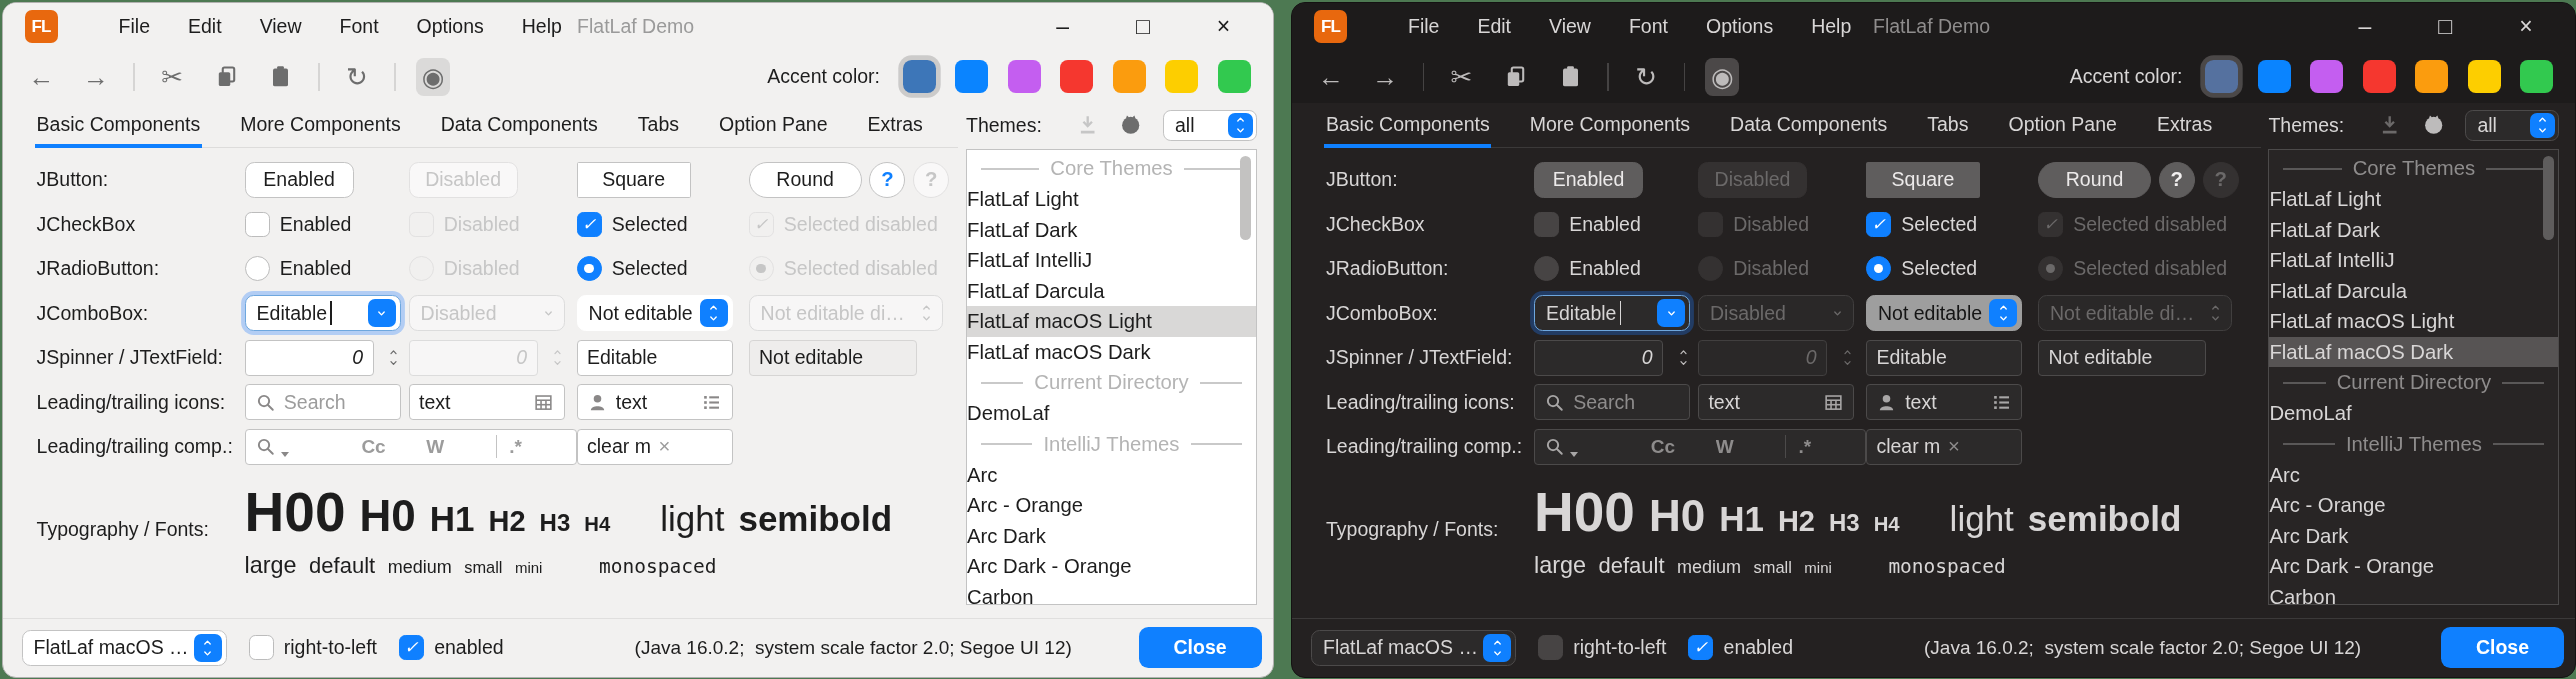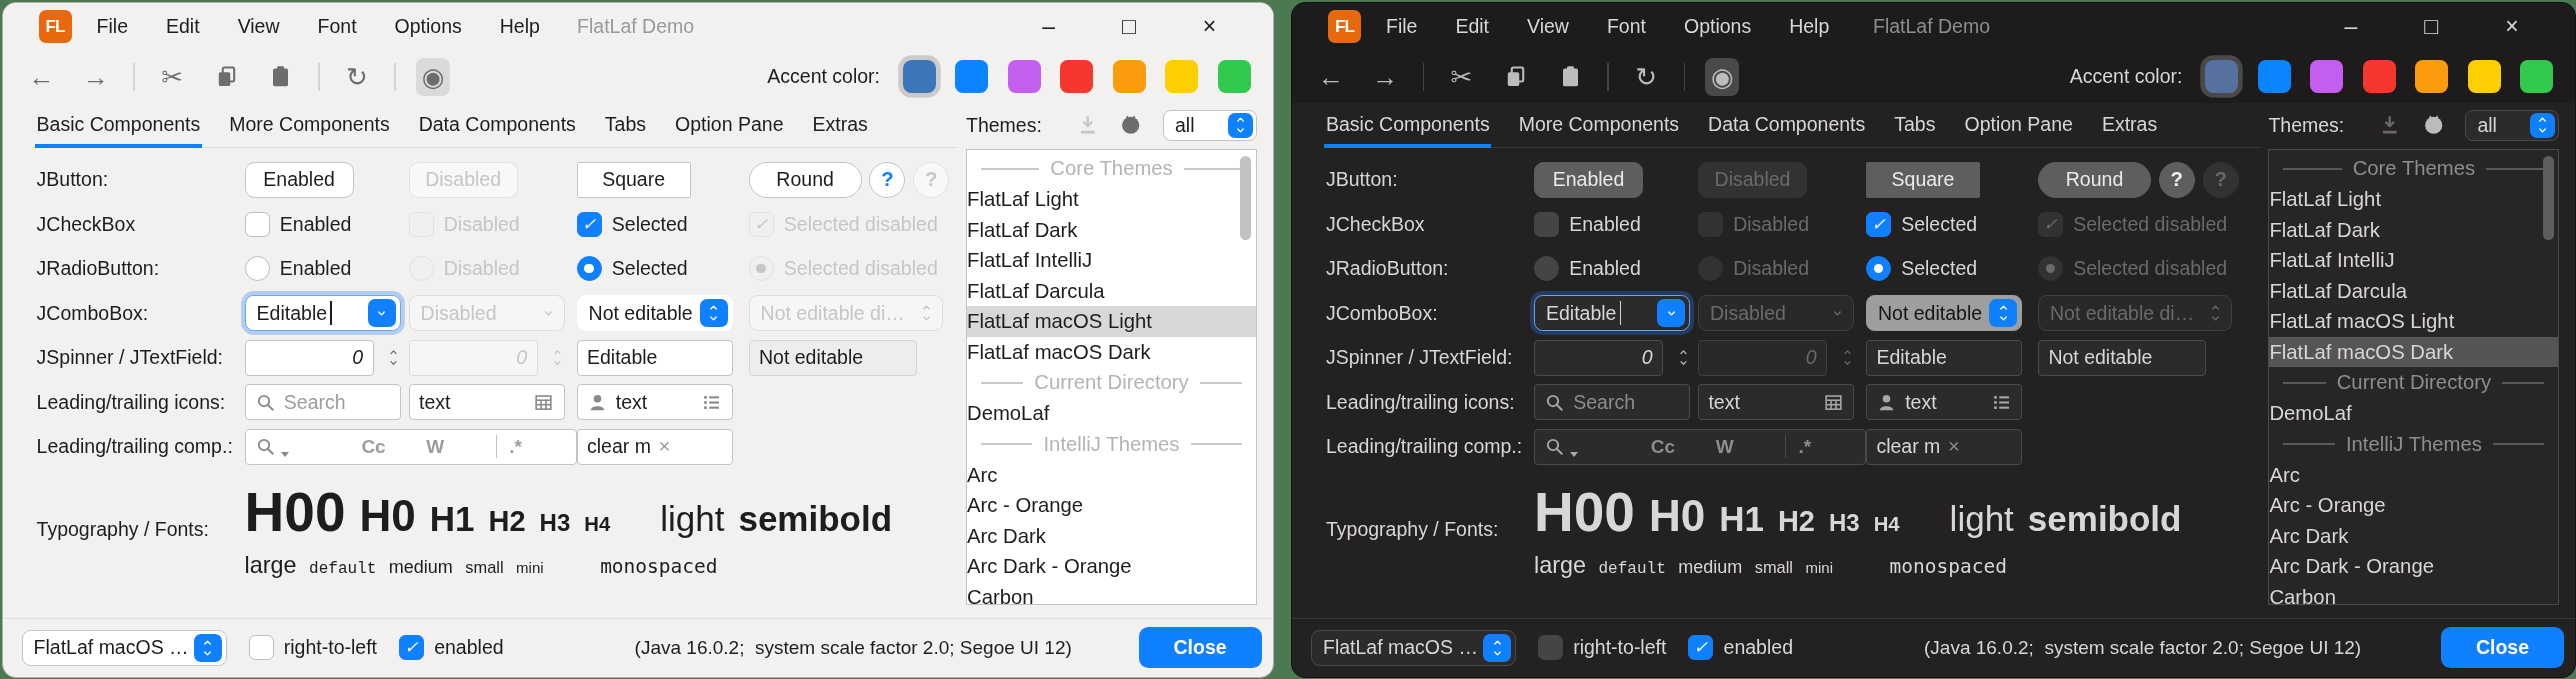--- a/index.html
+++ b/index.html
@@ -22,21 +22,21 @@
   .dark { --tb:#1d1b1b; --bg:#242121; --text:#d8d6d6; --title:#8f8d8d; --icon:#bdbbbb;
     --muted:#8e8c8c; --dis:#6b6969; --fbg:#2c2a2a; --fbd:#4c4a4a; --dfbg:#2a2828; --dfbd:#413f3f;
     --robg:#2c2a2a; --robd:#4c4a4a; --bbg:#5f5d5d; --bbd:#5f5d5d; --btext:#eceaea;
     --dbbg:#343131; --dbbd:#343131; --listbg:#282525; --selbg:#575454; --sepc:#8e8c8c; --sepl:#5a5858;
     --ring:#4b4848; --togglebg:#4b4848; --vline:#454343; --tabline:#3b3939; --statline:#3b3939;
     --scroll:#5f5d5d; --accent:#0f80ff; --boxbg:#474444; --boxbd:#474444; --disbox:#343131;
     --spintxt:#d8d6d6; --fico:#a8a6a6; --graycombo-bg:#9e9e9e; --graycombo-tx:#151515; }
 
   
   .titlebar { height:48px; background:var(--tb); display:flex; align-items:center;
-              padding:0 36px; position:relative; flex:none; }
+              padding:0 22px; position:relative; flex:none;gap:36px; }
   .logo { width:33px; height:33px; border-radius:7px; background:#e8680e; color:#fff;
           font-weight:bold; font-size:17px; display:flex; align-items:center; justify-content:center;
           margin-right:25px; letter-spacing:-0.8px; }
   .menubar { display:flex; gap:38px; z-index:2; }
   .menu { cursor:default; }
   .wtitle { position:absolute; left:0; right:4px; text-align:center; color:var(--title); }
   .wincontrols { margin-left:auto; display:flex; gap:67px; z-index:2; padding-right:20.3px;
                  font-size:23px; color:var(--text); }
 
   
@@ -52,21 +52,21 @@
   .sw { width:33px; height:33px; border-radius:7.8px; display:inline-block; }
   .sw.sel { box-shadow:0 0 0 4.7px var(--ring); border-radius:8.6px; }
   .light .sw0 { background:#3d76b8; } .dark .sw0 { background:#55719f; }
   .sw1 { background:#0a84ff; } .sw2 { background:#c45ef0; } .sw3 { background:#f5372f; }
   .sw4 { background:#fb9c0e; } .sw5 { background:#fdce00; } .sw6 { background:#32c94f; }
 
   
   .body-cols { flex:1; display:flex; padding:0 15.6px 0 34px; gap:7.8px; min-height:0; }
   .main { flex:1; min-width:0; }
 
-  .tabs { height:45px; display:flex; gap:29px; align-items:center; border-bottom:1.6px solid var(--tabline); }
+  .tabs { height:45px; display:flex; gap:40px; align-items:center; border-bottom:1.6px solid var(--tabline); }
   .tab { position:relative; height:100%; display:flex; align-items:center; cursor:default; }
   .tab.active::after { content:""; position:absolute; left:-1.6px; right:-1.6px; bottom:-1.6px;
                        height:3.9px; background:var(--accent); }
 
   .row { display:grid; grid-template-columns:208px 164px 168px 172px 1fr;
          align-items:center; height:39px; margin-top:5.5px; }
   .row.first { margin-top:12.5px; }
   .cell { display:flex; align-items:center; gap:7.8px; }
 
   .btn { height:36px; min-width:109px; padding:0 14px; border-radius:9.4px;
@@ -131,21 +131,21 @@
             border-top:5.5px solid var(--fico); margin-left:-3.1px; align-self:flex-end; margin-bottom:7px; }
 
   .typorow { display:grid; grid-template-columns:208px 1fr; align-items:center; margin-top:14px; }
   .l1 { display:flex; align-items:baseline; gap:14px; }
   .h00{font-size:55px;font-weight:600;} .h0{font-size:44px;font-weight:600;}
   .h1{font-size:35px;font-weight:600;} .h2{font-size:29px;font-weight:600;text-align:right;}
   .h3{font-size:24px;font-weight:600;} .h4{font-size:20.3px;font-weight:600;}
   .wlight{font-size:35px;font-weight:300;margin-left:36px;}
   .wsemi{font-size:35px;font-weight:600;}
   .l2 { display:flex; align-items:baseline; gap:12.5px; margin-top:7.8px; }
-  .tlarge{font-size:23.4px;} .tdef{font-size:16px;font-family:Liberation Mono, monospace;} .tmed{font-size:18px;}
+  .tlarge{font-size:23.4px;} .tdef{font-size:22px;} .tmed{font-size:18px;}
   .tsmall{font-size:16.4px;} .tmini{font-size:15px;}
   .tmono{font-size:19.5px; font-family:"DejaVu Sans Mono", monospace; margin-left:44px;}
   .l1 em,.l2 em{font-style:normal;}
 
   
   .themes { width:291px; flex:none; display:flex; flex-direction:column; }
   .thead { height:45px; display:flex; align-items:center; gap:20.3px; }
   .thead .ticon { color:var(--icon); display:flex; }
   .thead .ticon svg { width:23.4px; height:23.4px; }
   .thead .ticon.disabled { color:var(--dis); }

